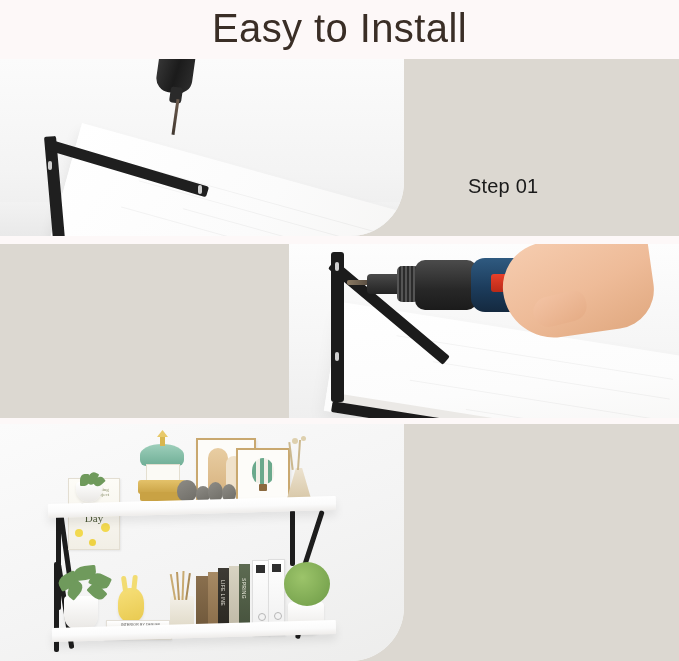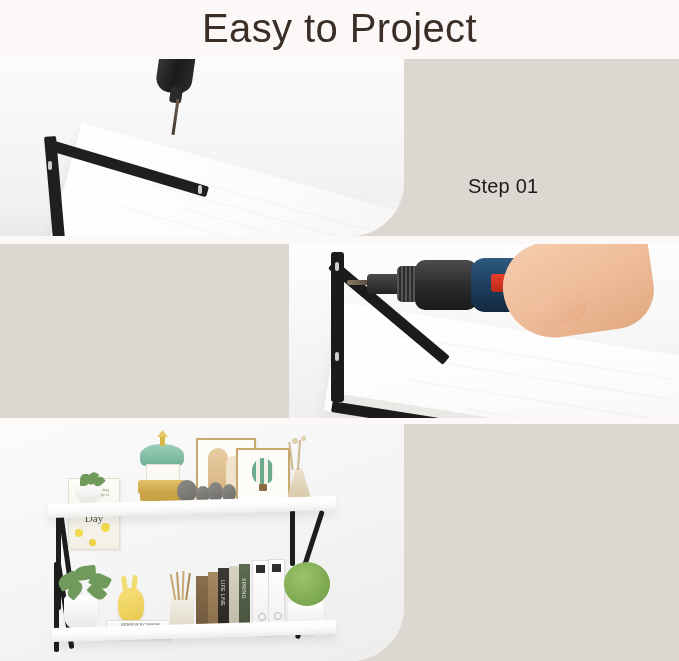--- a/index.html
+++ b/index.html
@@ -369,21 +369,21 @@
   .balloon {
     background: repeating-linear-gradient(90deg,#6aa98c 0 4px,#f2f0e8 4px 8px);
     border-radius: 50% 50% 40% 40%;
   }
 </style>
 </head>
 <body>
 
 <div class="page">
 
-  <div class="heading">Easy to Project</div>
+  <div class="heading">Easy to Install</div>
 
   <div class="panel" id="panel-1">
     <div class="panel-bg"></div>
 
     <div class="photo left">
       <div class="p1-wall"></div>
       <div class="p1-floorline"></div>
 
       <div class="p1-board">
         <div class="grain" style="left:40px;  top:26px; width:300px;"></div>

